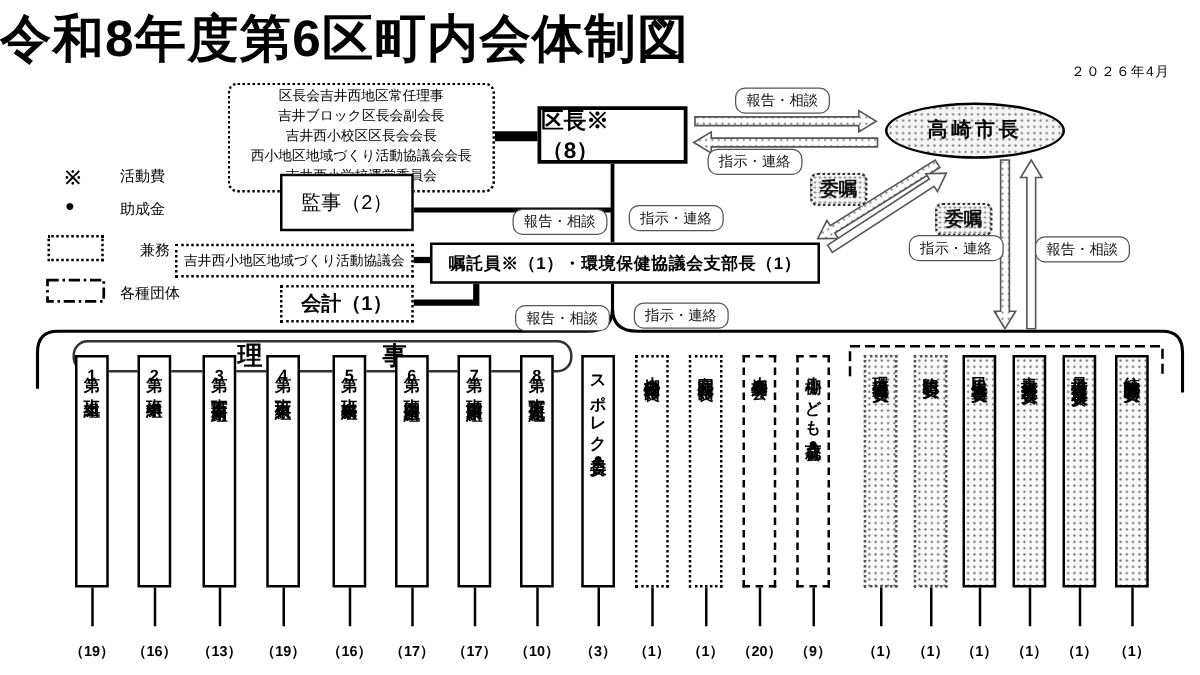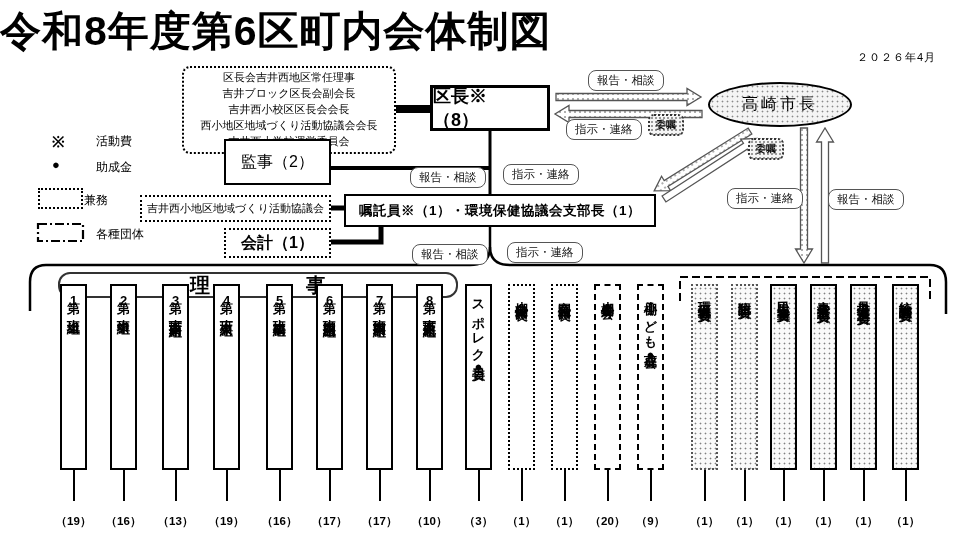--- a/index.html
+++ b/index.html
@@ -18,39 +18,39 @@
   
   .node{box-sizing:border-box;background:#fff;display:flex;align-items:center;justify-content:center;z-index:2;}
   .roles-box{
     left:182px;top:66px;width:214px;height:88px;
     border:2.5px dotted #000;border-radius:8px;
     font-size:11px;line-height:1.45;text-align:center;white-space:pre-line;
   }
   .kucho-box{left:430px;top:85px;width:120px;height:46px;border:3px solid #000;font-size:18px;font-weight:bold;}
   .mayor-ellipse{
     left:708px;top:82px;width:144px;height:45px;border:2px solid #000;border-radius:50%;
-    font-size:16px;font-weight:normal;letter-spacing:3px;
+    font-size:16px;font-weight:bold;letter-spacing:3px;
     background-image:radial-gradient(#8a8a8a 0.9px,transparent 1.05px);background-size:5px 5px;background-color:#f4f4f4;
   }
   .kanji-box{left:224px;top:139px;width:107px;height:46px;border:2.5px solid #000;font-size:16px;font-weight:normal;}
   .chiiki-box{left:140px;top:195px;width:191px;height:27px;border:2px dotted #000;font-size:11px;font-family:Liberation Serif, serif;}
   .shokutaku-box{left:344px;top:194px;width:312px;height:33px;border:2.5px solid #000;font-size:13.5px;font-weight:bold;letter-spacing:0.5px;}
   .kaikei-box{left:224px;top:228px;width:107px;height:30px;border:2px dotted #000;font-size:16px;font-weight:bold;}
   
   .legend-sym{font-weight:bold;z-index:2;}
   .legend-label{font-size:12px;z-index:2;}
   .legend-dotted-rect{left:38px;top:188px;width:45px;height:21px;border:2px dotted #000;box-sizing:border-box;z-index:2;}
   
   .pill{
     background:#fff;border:1.5px solid #555;border-radius:8px;
     font-size:11.5px;padding:2px 8px;white-space:nowrap;z-index:3;color:#111;
   }
   .ishoku{
-    border:2px dotted #333;border-radius:6px;font-size:10px;font-weight:bold;padding:2px 6px;
-    background-image:radial-gradient(#9a9a9a 0.8px,transparent 1px);background-size:4px 4px;background-color:#f5f5f5;
+    border:2px dotted #333;border-radius:6px;font-size:15px;font-weight:bold;padding:2px 6px;
+    background-image:radial-gradient(#9a9a9a 0.8px,transparent 1px);background-size:4px 4px;background-color:#f5f5f5;margin-top:24px;
   }
   
   .riji-bracket{
     left:58px;top:272px;width:400px;height:26px;border:2px solid #333;border-radius:12px;
     display:flex;align-items:center;justify-content:center;gap:92px;z-index:1;box-sizing:border-box;
   }
   .riji-bracket span{font-size:20px;font-weight:900;line-height:1;background:#fff;padding:0 2px;}
   
   .col{position:absolute;width:27px;display:flex;flex-direction:column;align-items:center;z-index:2;}
   .col-box{
@@ -115,21 +115,21 @@
 </svg>
 
 <div class="abs title">令和8年度第6区町内会体制図</div>
 <div class="abs date">２０２６年4月</div>
 
 <div class="abs legend-sym" style="left:52px;top:131px;font-size:15px;">※</div>
 <div class="abs legend-label" style="left:96px;top:133px;">活動費</div>
 <div class="abs legend-sym" style="left:52px;top:157px;font-size:13px;">●</div>
 <div class="abs legend-label" style="left:96px;top:159px;">助成金</div>
 <div class="abs legend-dotted-rect"></div>
-<div class="abs legend-label" style="left:84px;top:192px;">兼務</div>
+<div class="abs legend-label" style="left:112px;top:192px;">兼務</div>
 <svg class="abs" style="left:36px;top:222px;z-index:2;" width="50" height="22">
   <rect x="2" y="2" width="45" height="17" fill="none" stroke="#000" stroke-width="2.2" stroke-dasharray="9 3 2 3"></rect>
 </svg>
 <div class="abs legend-label" style="left:96px;top:226px;">各種団体</div>
 
 <div class="abs node roles-box">区長会吉井西地区常任理事
 吉井ブロック区長会副会長
 吉井西小校区区長会会長
 西小地区地域づくり活動協議会会長
 吉井西小学校運営委員会</div>

